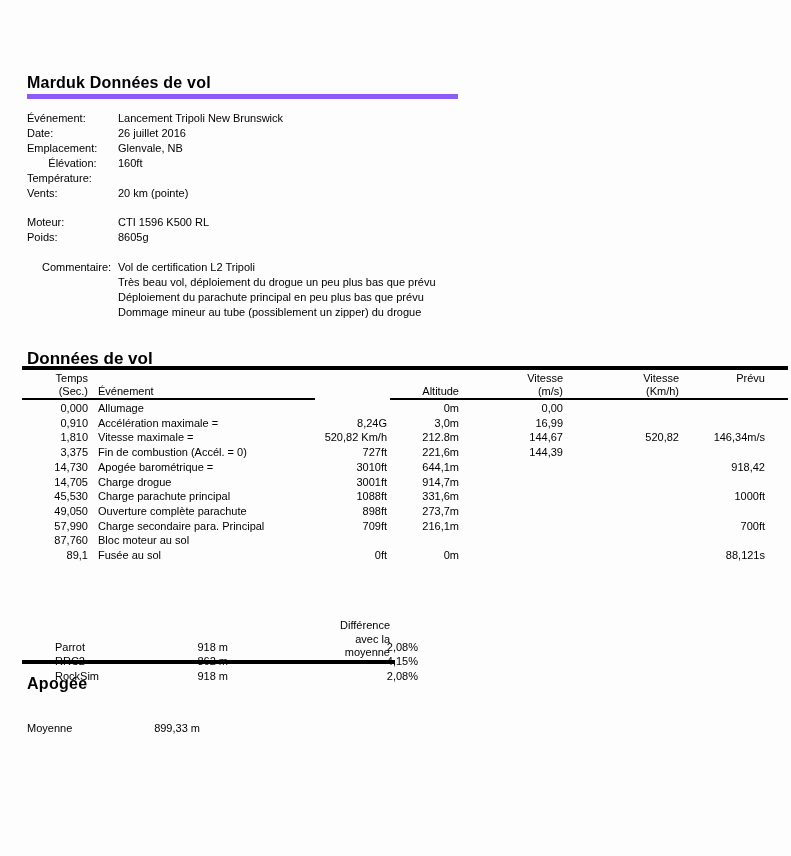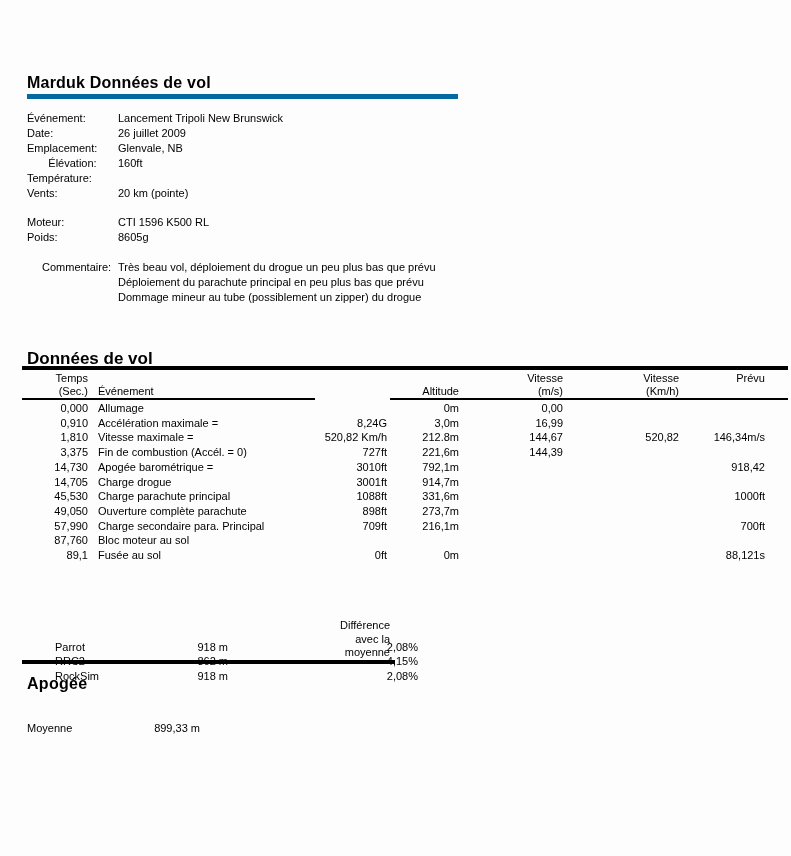--- a/index.html
+++ b/index.html
@@ -8,21 +8,21 @@
     position:relative; width:791px; height:856px; background:#fdfdfd;
     font-family:"Liberation Sans", sans-serif; color:#000; overflow:hidden;
     font-size:11px;
   }
   .abs { position:absolute; }
 
   
   .title1 {
     left:27px; top:74px; width:431px;
     font-size:16px; font-weight:bold; letter-spacing:0.2px;
-    padding-bottom:2px; border-bottom:5px solid #0369a1; white-space:nowrap;
+    padding-bottom:2px; border-bottom:5px solid #8b5cf6; white-space:nowrap;
   }
   .frow { left:27px; height:15px; line-height:15px; white-space:nowrap; }
   .flabel { display:inline-block; width:91px; vertical-align:top; }
   .fvalue { display:inline-block; vertical-align:top; }
   .comment-lines div { line-height:15px; white-space:nowrap; }
 
   
   .title2 {
     left:27px; top:349px; font-size:17px; font-weight:bold; white-space:nowrap;
   }
@@ -62,21 +62,21 @@
 <body>
 
 <div class="page">
 
   <div class="abs title1">Marduk Données de vol</div>
 
   <div class="abs frow" style="top:111px;">
     <span class="flabel">Événement:</span><span class="fvalue">Lancement Tripoli New Brunswick</span>
   </div>
   <div class="abs frow" style="top:126px;">
-    <span class="flabel">Date:</span><span class="fvalue">26 juillet 2009</span>
+    <span class="flabel">Date:</span><span class="fvalue">26 juillet 2016</span>
   </div>
   <div class="abs frow" style="top:141px;">
     <span class="flabel">Emplacement:</span><span class="fvalue">Glenvale, NB</span>
   </div>
   <div class="abs frow" style="top:156px;text-align:center;">
     <span class="flabel">Élévation:</span><span class="fvalue">160ft</span>
   </div>
   <div class="abs frow" style="top:171px;">
     <span class="flabel">Température:</span><span class="fvalue"></span>
   </div>
@@ -86,20 +86,21 @@
 
   <div class="abs frow" style="top:215px;">
     <span class="flabel">Moteur:</span><span class="fvalue">CTI 1596 K500 RL</span>
   </div>
   <div class="abs frow" style="top:230px;">
     <span class="flabel">Poids:</span><span class="fvalue">8605g</span>
   </div>
 
   <div class="abs" style="left:42px; top:260px; line-height:15px;">Commentaire:</div>
   <div class="abs comment-lines" style="left:118px; top:260px;">
+    <div>Vol de certification L2 Tripoli</div>
     <div>Très beau vol, déploiement du drogue un peu plus bas que prévu</div>
     <div>Déploiement du parachute principal en peu plus bas que prévu</div>
     <div>Dommage mineur au tube (possiblement un zipper) du drogue</div>
   </div>
 
   <div class="abs title2">Données de vol</div>
   <div class="abs bar2"></div>
 
   <div class="abs ftable">
     <div class="h-row">
@@ -110,21 +111,21 @@
     </div>
     <div class="h-underline">
       <span class="seg1"></span>
         <span class="seg2"></span>
     </div>
 
     <div class="t-row"><span class="tc tc1">0,000</span><span class="tc tc2">Allumage</span><span class="tc tc3"></span><span class="tc tc4">0m</span><span class="tc tc5">0,00</span><span class="tc tc6"></span><span class="tc tc7"></span></div>
     <div class="t-row"><span class="tc tc1">0,910</span><span class="tc tc2">Accélération maximale =</span><span class="tc tc3">8,24G</span><span class="tc tc4">3,0m</span><span class="tc tc5">16,99</span><span class="tc tc6"></span><span class="tc tc7"></span></div>
     <div class="t-row"><span class="tc tc1">1,810</span><span class="tc tc2">Vitesse maximale =</span><span class="tc tc3">520,82 Km/h</span><span class="tc tc4">212.8m</span><span class="tc tc5">144,67</span><span class="tc tc6">520,82</span><span class="tc tc7">146,34m/s</span></div>
     <div class="t-row"><span class="tc tc1">3,375</span><span class="tc tc2">Fin de combustion (Accél. = 0)</span><span class="tc tc3">727ft</span><span class="tc tc4">221,6m</span><span class="tc tc5">144,39</span><span class="tc tc6"></span><span class="tc tc7"></span></div>
-    <div class="t-row"><span class="tc tc1">14,730</span><span class="tc tc2">Apogée barométrique =</span><span class="tc tc3">3010ft</span><span class="tc tc4">792,1m</span><span class="tc tc5"></span><span class="tc tc6"></span><span class="tc tc7">918,42</span></div>
+    <div class="t-row"><span class="tc tc1">14,730</span><span class="tc tc2">Apogée barométrique =</span><span class="tc tc3">3010ft</span><span class="tc tc4">644,1m</span><span class="tc tc5"></span><span class="tc tc6"></span><span class="tc tc7">918,42</span></div>
     <div class="t-row"><span class="tc tc1">14,705</span><span class="tc tc2">Charge drogue</span><span class="tc tc3">3001ft</span><span class="tc tc4">914,7m</span><span class="tc tc5"></span><span class="tc tc6"></span><span class="tc tc7"></span></div>
     <div class="t-row"><span class="tc tc1">45,530</span><span class="tc tc2">Charge parachute principal</span><span class="tc tc3">1088ft</span><span class="tc tc4">331,6m</span><span class="tc tc5"></span><span class="tc tc6"></span><span class="tc tc7">1000ft</span></div>
     <div class="t-row"><span class="tc tc1">49,050</span><span class="tc tc2">Ouverture complète parachute</span><span class="tc tc3">898ft</span><span class="tc tc4">273,7m</span><span class="tc tc5"></span><span class="tc tc6"></span><span class="tc tc7"></span></div>
     <div class="t-row"><span class="tc tc1">57,990</span><span class="tc tc2">Charge secondaire para. Principal</span><span class="tc tc3">709ft</span><span class="tc tc4">216,1m</span><span class="tc tc5"></span><span class="tc tc6"></span><span class="tc tc7">700ft</span></div>
     <div class="t-row"><span class="tc tc1">87,760</span><span class="tc tc2">Bloc moteur au sol</span><span class="tc tc3"></span><span class="tc tc4"></span><span class="tc tc5"></span><span class="tc tc6"></span><span class="tc tc7"></span></div>
     <div class="t-row"><span class="tc tc1">89,1</span><span class="tc tc2">Fusée au sol</span><span class="tc tc3">0ft</span><span class="tc tc4">0m</span><span class="tc tc5"></span><span class="tc tc6"></span><span class="tc tc7">88,121s</span></div>
   </div>
 
   <div class="abs diff-header">
     <div>Différence</div>

